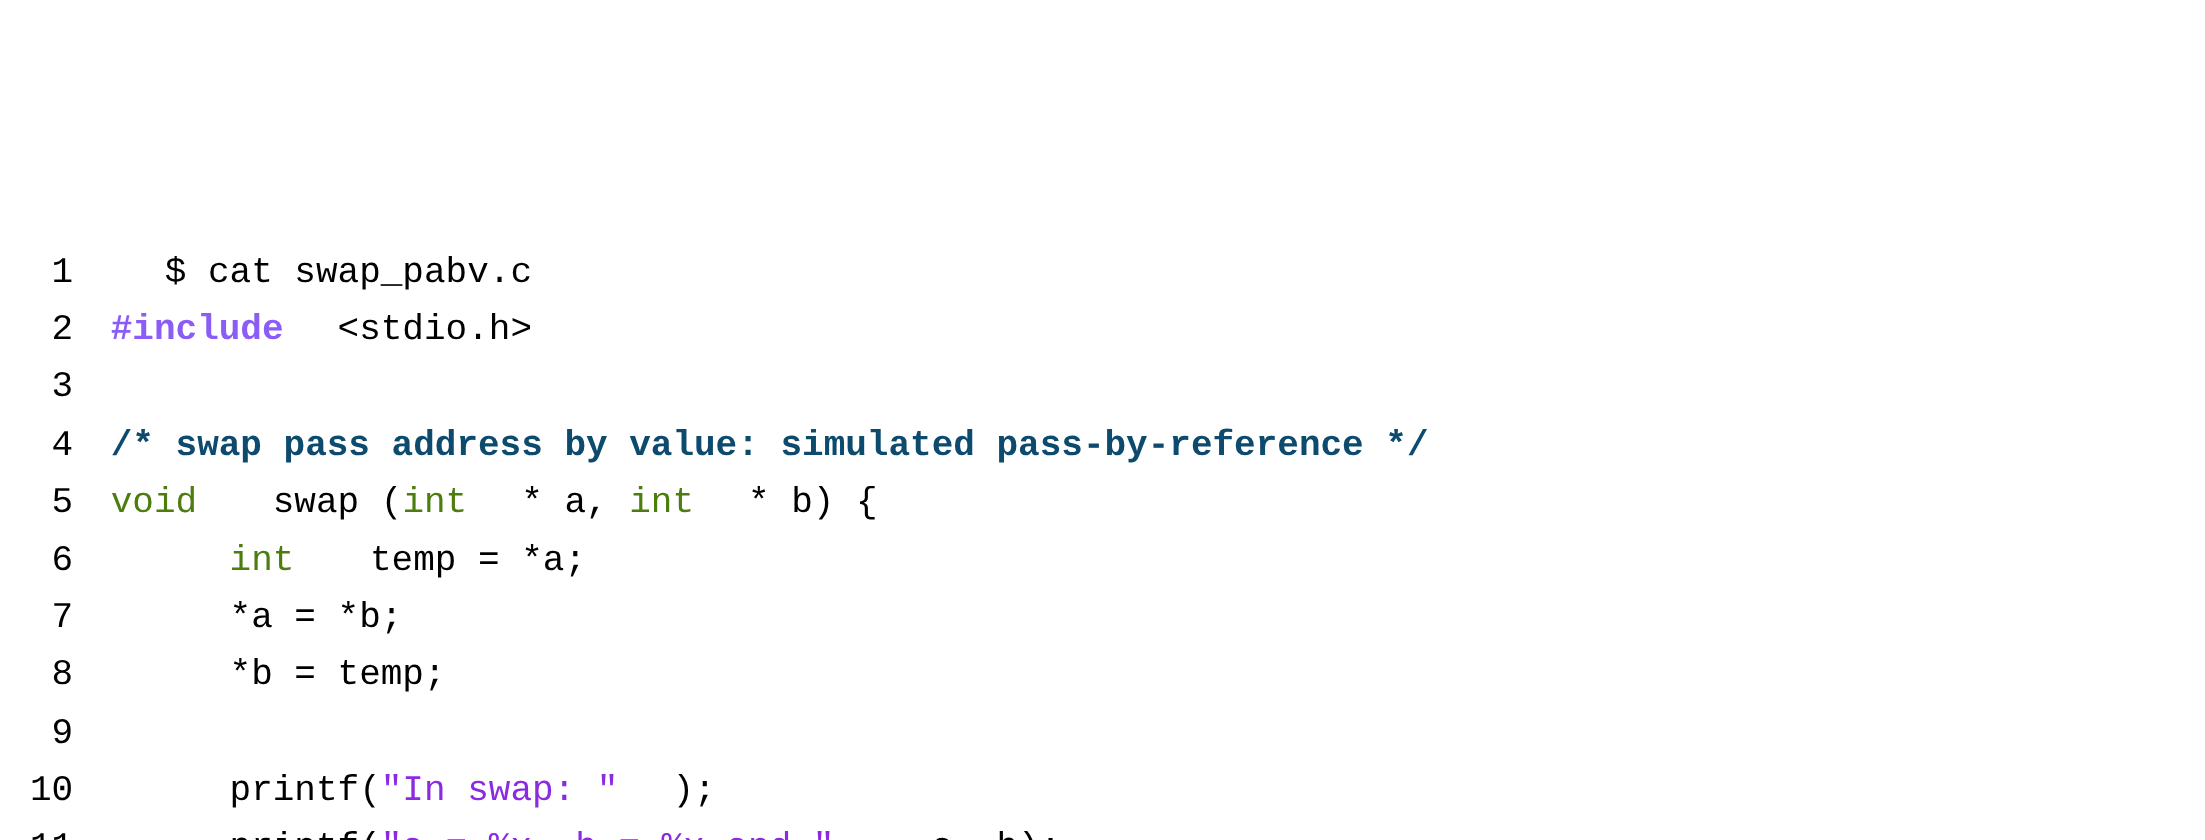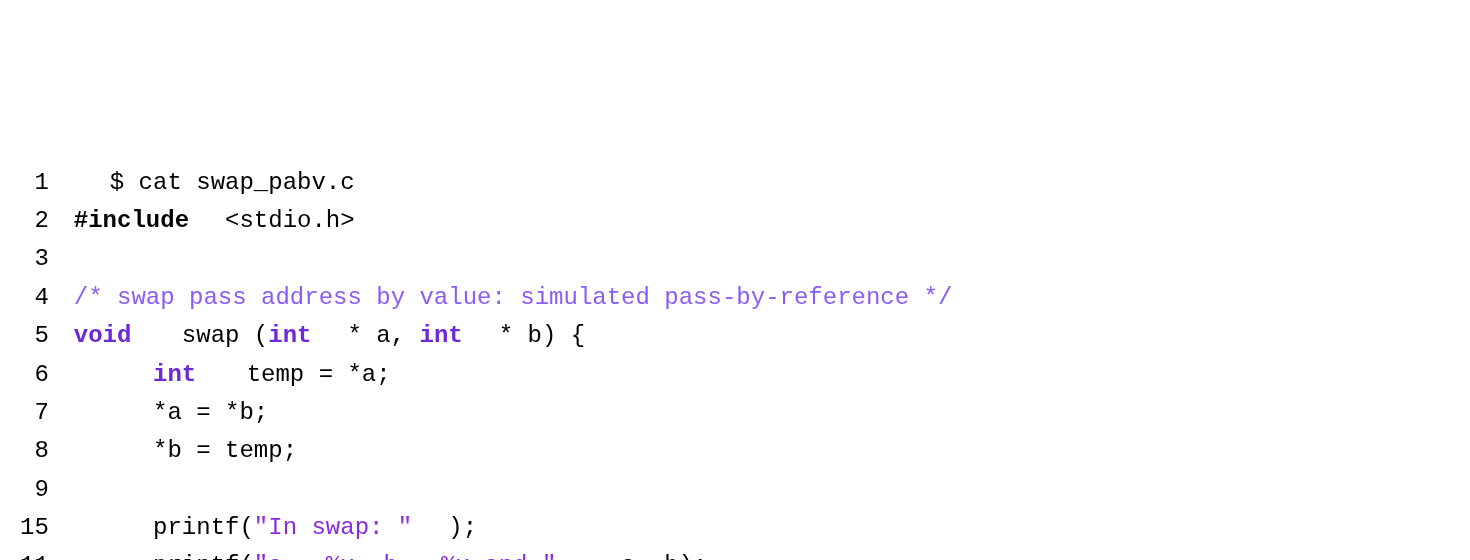--- a/index.html
+++ b/index.html
@@ -23,29 +23,29 @@
   .gutter div {
     min-height: 1.6em;
   }
   .code {
     flex: 1;
   }
   .code-line {
     min-height: 1.6em;
   }
   .black { color: #000000; margin-left: 36px; }
-  .keyword { color: #6d28d9; font-weight: bold; }
-  .preproc { color: #000000; font-weight: bold; }
-  .comment { color: #8b5cf6; }
+  .keyword { color: #4d7c0f; font-weight: normal; }
+  .preproc { color: #8b5cf6; font-weight: bold; }
+  .comment { color: #0c4a6e; font-weight: bold; }
   .string { color: #8A2BE2; }
 </style>
 </head>
 <body>
 
 
 
 <div class="code-container">
-  <div class="gutter" id="gutter"><div>1</div><div>2</div><div>3</div><div>4</div><div>5</div><div>6</div><div>7</div><div>8</div><div>9</div><div>15</div><div>11</div></div>
+  <div class="gutter" id="gutter"><div>1</div><div>2</div><div>3</div><div>4</div><div>5</div><div>6</div><div>7</div><div>8</div><div>9</div><div>10</div><div>11</div></div>
   <div class="code" id="code"><div class="code-line"><span class="black">$ cat swap_pabv.c</span></div><div class="code-line"><span class="preproc">#include</span><span class="black">&lt;stdio.h&gt;</span></div><div class="code-line">&nbsp;</div><div class="code-line"><span class="comment">/* swap pass address by value: simulated pass-by-reference */</span></div><div class="code-line"><span class="keyword">void</span><span class="black"> swap (</span><span class="keyword">int</span><span class="black">* a, </span><span class="keyword">int</span><span class="black">* b) {</span></div><div class="code-line"><span class="black">   </span><span class="keyword">int</span><span class="black"> temp = *a;</span></div><div class="code-line"><span class="black">   *a = *b;</span></div><div class="code-line"><span class="black">   *b = temp;</span></div><div class="code-line">&nbsp;</div><div class="code-line"><span class="black">   printf(</span><span class="string">"In swap: "</span><span class="black">);</span></div><div class="code-line"><span class="black">   printf(</span><span class="string">"a = %x, b = %x and "</span><span class="black">, a, b);</span></div></div>
 </div>
 
 
 
 
 </body></html>

